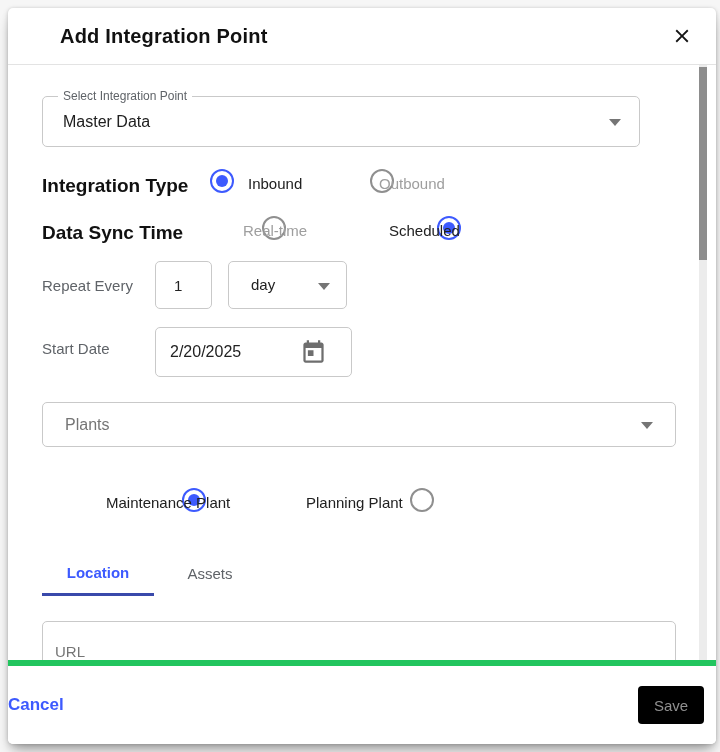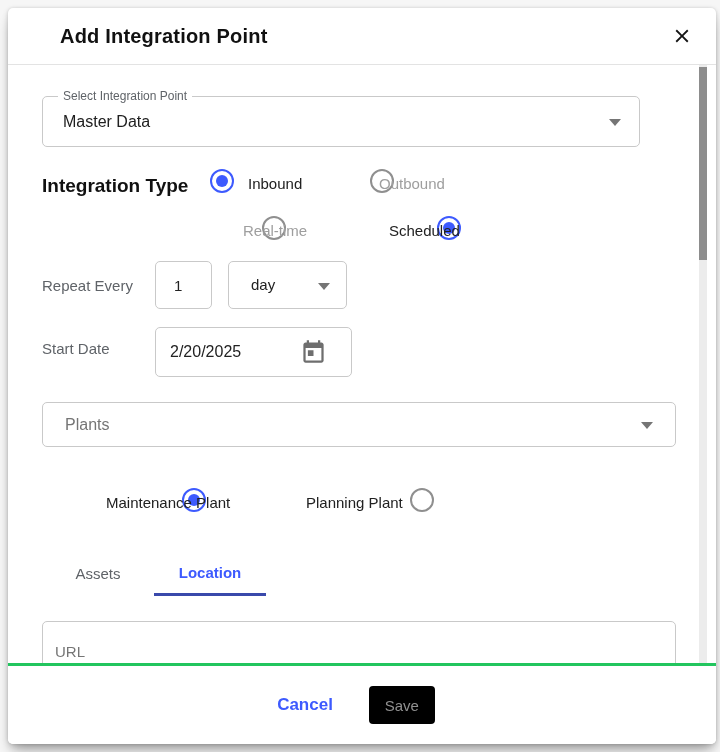--- a/index.html
+++ b/index.html
@@ -19,21 +19,21 @@
   
   .header{
     height:57px; flex:0 0 57px; display:flex; align-items:center;
     padding:0 20px 0 52px; border-bottom:1px solid #e3e3e3;
   }
   .title{ font-size:20px; font-weight:bold; letter-spacing:.2px; flex:1; color:#111; }
   .close-btn{ background:none; border:none; cursor:pointer; width:28px; height:28px;
     display:flex; align-items:center; justify-content:center; }
   
   .content{ position:relative; height:601px; flex:0 0 601px; overflow:hidden;
-    border-bottom:3px solid #22c55e; background:#fff; }
+    border-bottom:6px solid #22c55e; background:#fff; }
   .abs{ position:absolute; }
   
   .outlined{ border:1px solid #c9c9c9; border-radius:5px; background:#fff; }
   .field-select{ left:34px; top:31px; width:598px; height:51px; }
   .float-label{ position:absolute; top:-8px; left:15px; background:#fff; padding:0 5px;
     font-size:12px; color:#5f6368; white-space:nowrap; }
   .field-value{ font-size:16px; color:#202020; line-height:49px; padding-left:20px; }
   .dd-arrow{ position:absolute; width:0; height:0;
     border-left:6px solid transparent; border-right:6px solid transparent;
     border-top:7px solid #757575; }
@@ -52,21 +52,21 @@
     font-family:"Liberation Sans", sans-serif; outline:none; background:#fff; }
   
   .tabs{ left:34px; top:486px; display:flex; }
   .tab{ width:112px; height:45px; display:flex; align-items:center; justify-content:center;
     font-size:15px; color:#5f6368; cursor:pointer; }
   .tab.active{ color:var(--accent); font-weight:bold; border-bottom:3px solid var(--underline); }
   
   .sb-track{ position:absolute; right:9px; top:0; width:8px; height:601px; background:#ececec; }
   .sb-thumb{ position:absolute; left:0; top:2px; width:8px; height:193px; background:#8d8d8d; cursor:pointer; }
   
-  .footer{ flex:1; display:flex; align-items:center; justify-content:center;
+  .footer{ flex:1; display:flex; align-items:center; justify-content:space-between;
     padding-right:12px; background:#fff; border-radius:0 0 5px 5px; }
   .cancel-btn{ background:none; border:none; color:var(--accent); font-weight:bold;
     font-size:17px; margin-right:36px; cursor:pointer; font-family:"Liberation Sans", sans-serif; }
   .save-btn{ width:66px; height:38px; border:none; border-radius:4px; background:#000000;
     color:#909090; font-size:15px; font-family:"Liberation Sans", sans-serif; }
 </style>
 </head>
 <body>
 
 <div class="modal" style="--accent:#3d5afe; --underline:#3949ab;">
@@ -90,20 +90,21 @@
     </div>
 
     
     <div class="abs bold-label" style="left:34px; top:110px;">Integration Type</div>
     <span class="abs radio selected" style="left:202px; top:104px;"></span>
     <span class="abs opt-label" style="left:240px; top:110px;">Inbound</span>
     <span class="abs radio" style="left:334px; top:104px;"></span>
     <span class="abs opt-label dim" style="left:371px; top:110px;">Outbound</span>
 
     
+    <div class="abs bold-label" style="left:34px; top:157px;">Data Sync Time</div>
     <span class="abs radio" style="left:197px; top:151px;"></span>
     <span class="abs opt-label dim" style="left:235px; top:157px;">Real-time</span>
     <span class="abs radio selected" style="left:344px; top:151px;"></span>
     <span class="abs opt-label" style="left:381px; top:157px;">Scheduled</span>
 
     
     <div class="abs sub-label" style="left:34px; top:212px;">Repeat Every</div>
     <input class="abs box-input" style="left: 147px; top: 196px; width: 57px; height: 48px; padding-left: 18px;" value="1">
     <div class="abs box-input" style="left:220px; top:196px; width:119px; height:48px; line-height:46px; padding-left:22px; position:absolute;">
       <span>day</span>
@@ -126,22 +127,22 @@
     </div>
 
     
     <span class="abs radio selected" style="left:60px; top:423px;"></span>
     <span class="abs opt-label" style="left:98px; top:429px;">Maintenance Plant</span>
     <span class="abs radio" style="left:260px; top:423px;"></span>
     <span class="abs opt-label" style="left:298px; top:429px;">Planning Plant</span>
 
     
     <div class="abs tabs">
+      <div class="tab active">Location</div>
       <div class="tab">Assets</div>
-      <div class="tab active">Location</div>
     </div>
 
     
     <input class="abs box-input" style="left: 34px; top: 556px; width: 634px; height: 60px; padding-left: 12px; font-size: 15px; color: rgb(68, 68, 68);" placeholder="URL">
 
     
     <div class="sb-track">
       <div class="sb-thumb"></div>
     </div>
   </div>

